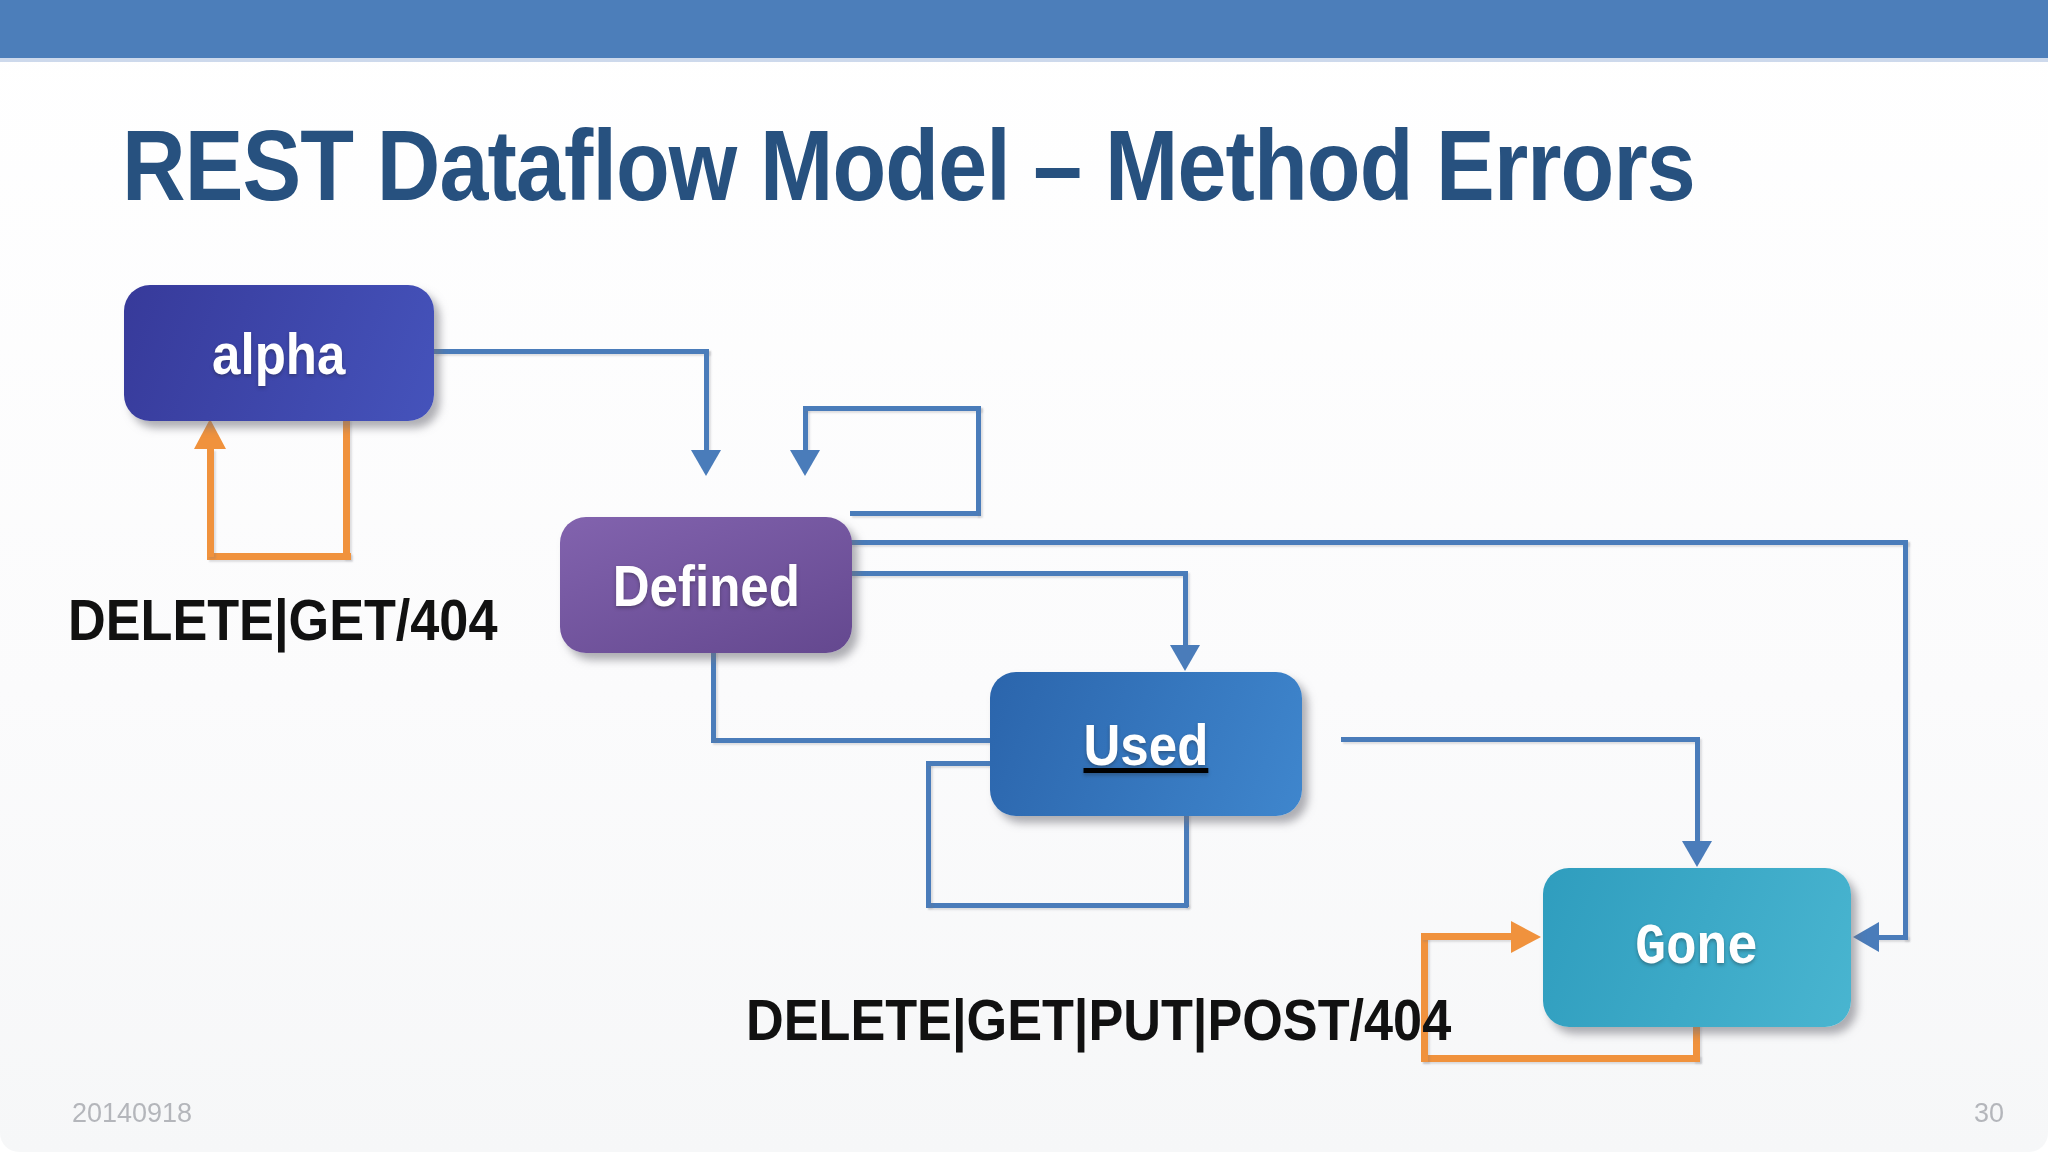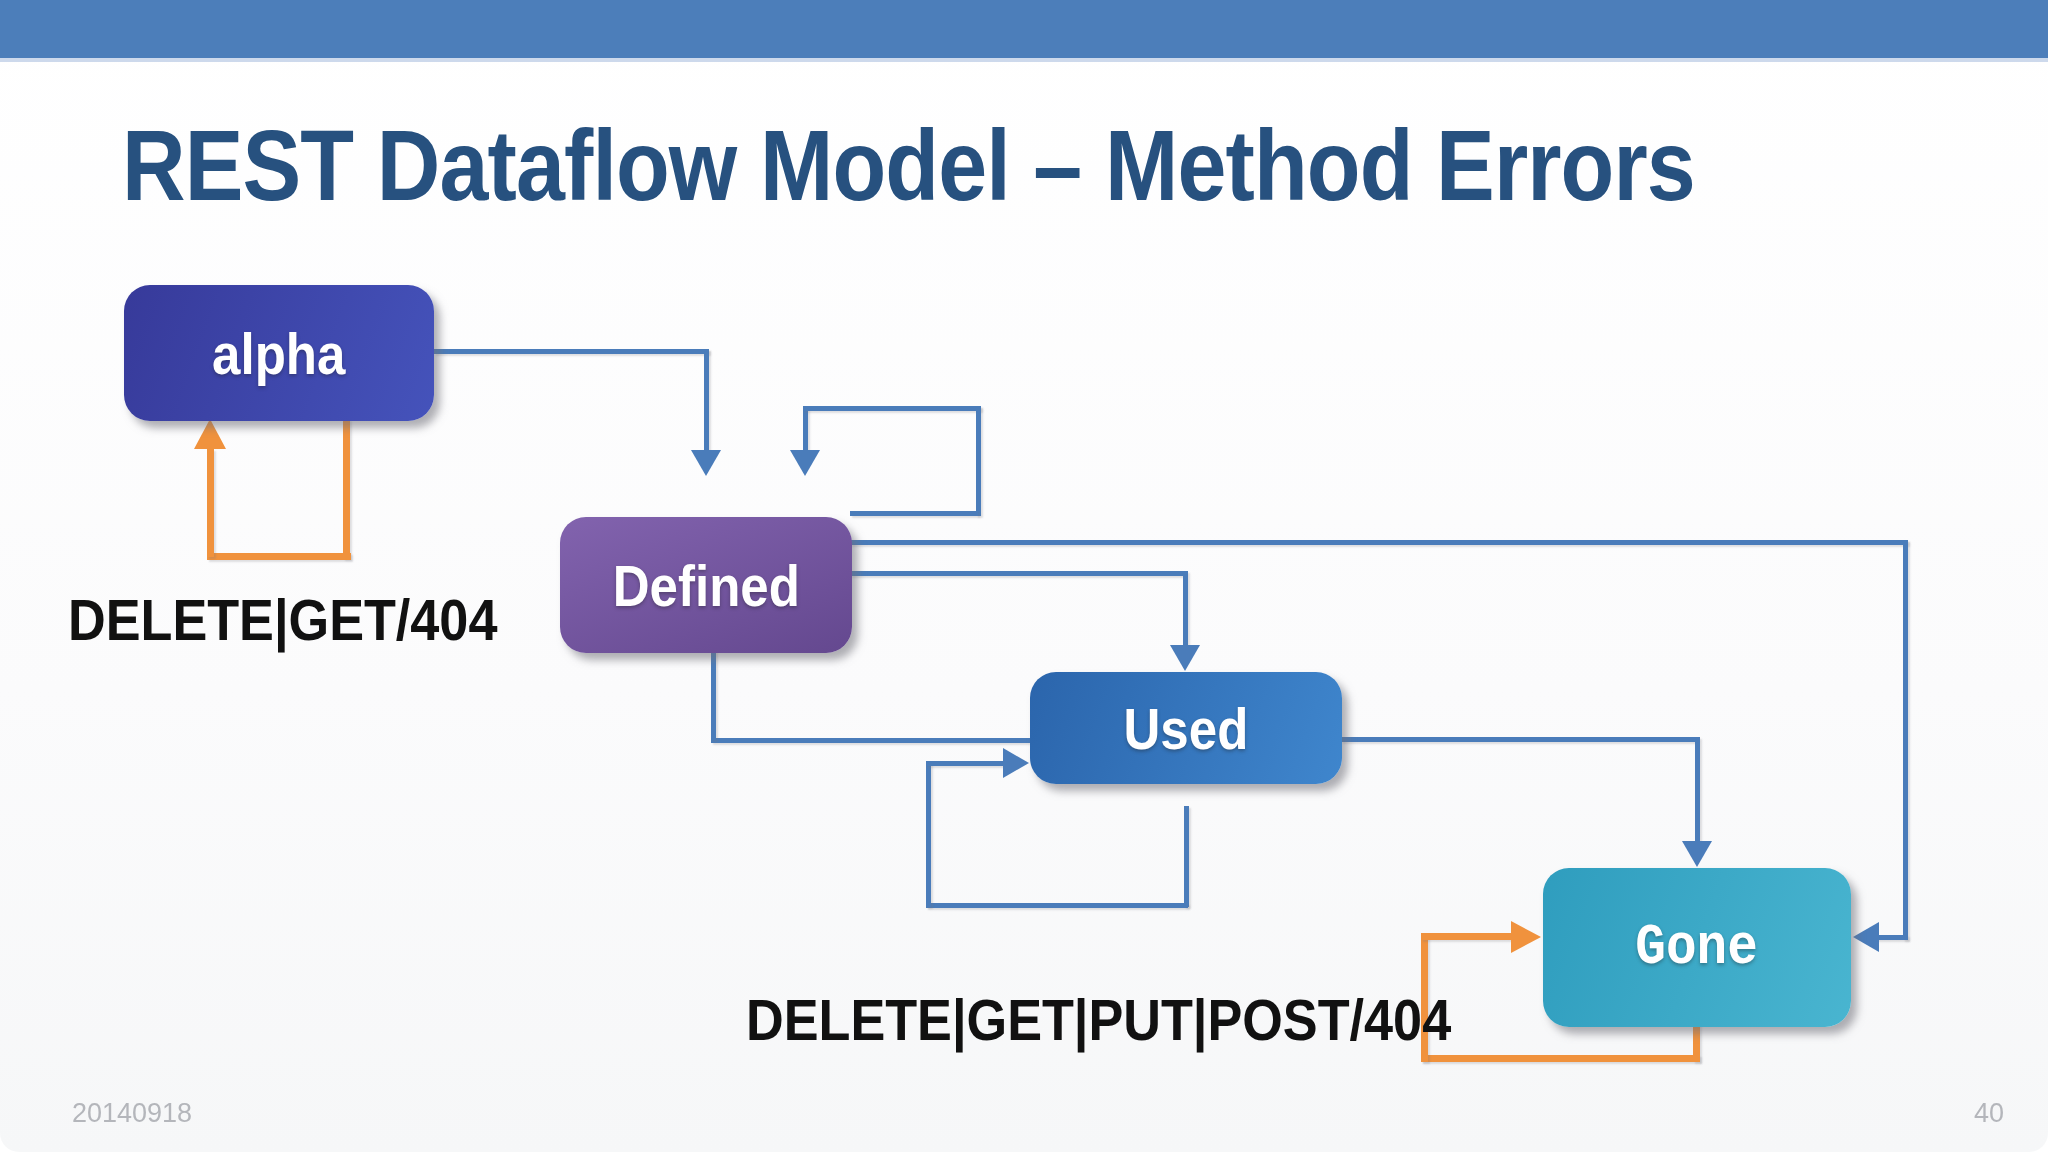--- a/index.html
+++ b/index.html
@@ -5,21 +5,21 @@
   html,body{margin:0;padding:0;}
   body{width:2048px;height:1152px;overflow:hidden;background:#ffffff;font-family:"Liberation Sans",sans-serif;}
   .slide{position:relative;width:2048px;height:1152px;background:linear-gradient(180deg,#ffffff 0%,#fbfbfc 60%,#f6f7f8 100%);border-radius:19px;}
   .topbar{position:absolute;left:0;top:0;width:2048px;height:58px;background:#4c7eba;}
   .topbar-edge{position:absolute;left:0;top:58px;width:2048px;height:4px;background:#cdd9ec;}
   .title{position:absolute;left:122px;top:108px;margin:0;font-size:100px;font-weight:bold;letter-spacing:-1px;color:#27517f;white-space:nowrap;transform:scaleX(0.88);transform-origin:left center;}
   .node{position:absolute;display:flex;align-items:center;justify-content:center;border-radius:26px;box-shadow:6px 7px 9px rgba(110,110,118,0.55);text-align:center;}
   .node span{color:#ffffff;font-weight:bold;font-size:58px;transform:scaleX(0.88);text-shadow:0 2px 4px rgba(30,30,30,0.35);white-space:nowrap;}
   .node-alpha{left:124px;top:285px;width:310px;height:136px;background:linear-gradient(110deg,#373a9a 0%,#4553bb 100%);}
   .node-defined{left:560px;top:477px;width:292px;height:136px;background:linear-gradient(160deg,#8263ae 0%,#64488f 100%);margin-top:40px;}
-  .node-used{left:1030px;top:672px;width:312px;height:112px;background:linear-gradient(110deg,#2b65ac 0%,#3f86cd 100%);}
+  .node-used{left:990px;top:672px;width:312px;height:144px;background:linear-gradient(110deg,#2b65ac 0%,#3f86cd 100%);text-decoration:underline;}
   .node-gone{left:1543px;top:868px;width:308px;height:159px;background:linear-gradient(110deg,#2f9dbe 0%,#49b5d0 100%);font-family:Liberation Mono, monospace;}
   .hl,.vl{position:absolute;background:#4a7cba;box-shadow:2px 2px 2px rgba(120,120,128,0.22);}
   .hl{height:5px;}
   .vl{width:5px;}
   .ohl,.ovl{position:absolute;background:#f0923d;box-shadow:2px 2px 2px rgba(120,120,128,0.22);}
   .ohl{height:7px;}
   .ovl{width:7px;}
   .arr{position:absolute;width:0;height:0;}
   .ad{border-left:15px solid transparent;border-right:15px solid transparent;border-top:26px solid #4a7cba;}
   .au{border-left:15px solid transparent;border-right:15px solid transparent;border-bottom:26px solid #4a7cba;}
@@ -103,16 +103,16 @@
     <div class="node node-gone">
       <span>Gone</span>
     </div>
 
     <div class="errlabel err-alpha">DELETE|GET/404</div>
     <div class="errlabel err-gone">DELETE|GET|PUT|POST/404</div>
   </div>
 
   <div class="footer">
     <span class="f-left">20140918</span>
-    <span class="f-right">40</span>
+    <span class="f-right">30</span>
   </div>
 
 </div>
 
 </body></html>

